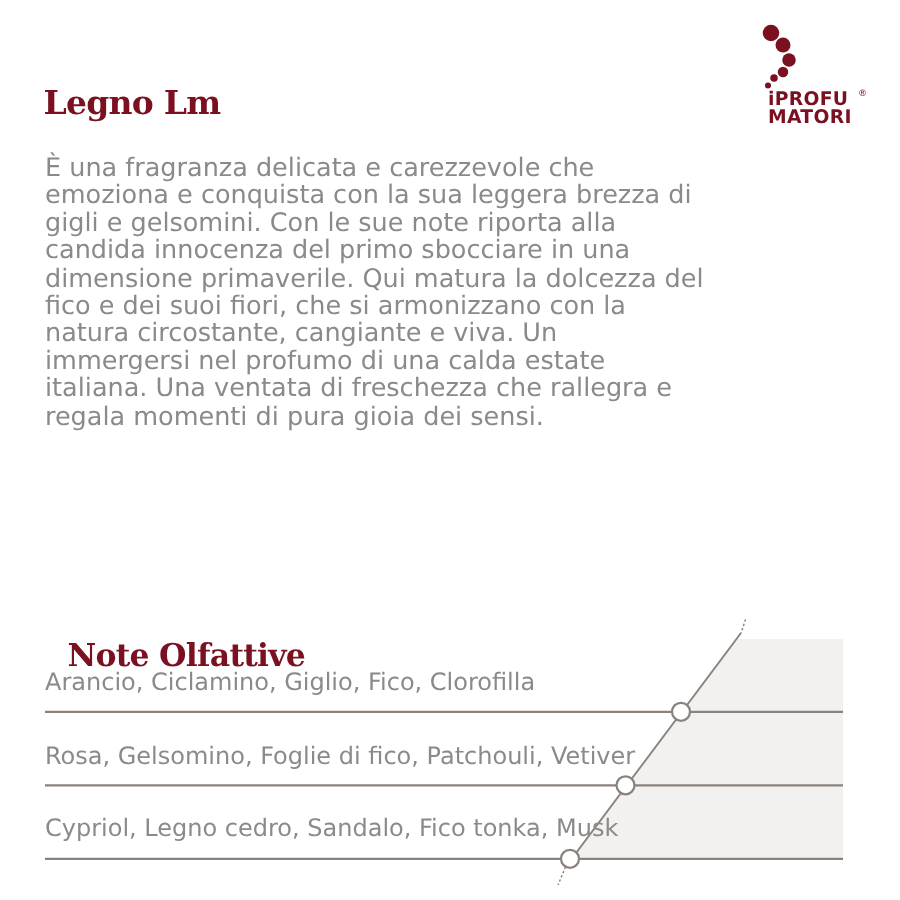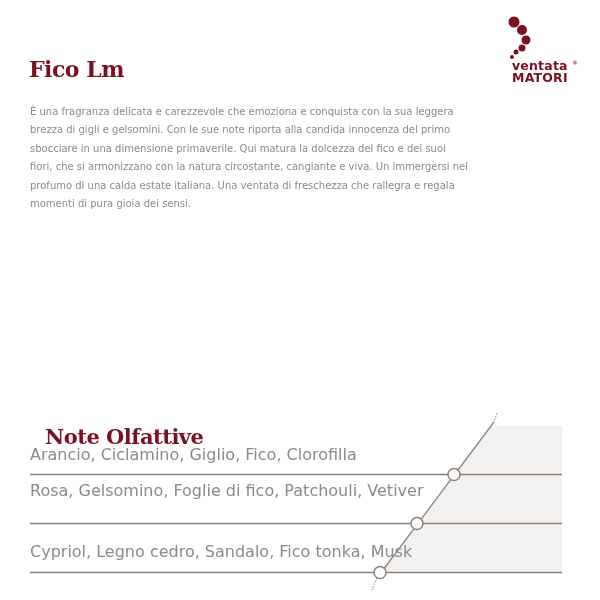--- a/index.html
+++ b/index.html
@@ -1,55 +1,55 @@
 <!DOCTYPE html>
 <html><head>
 <meta charset="utf-8">
 <style>
   html, body { margin:0; padding:0; }
   body { width:600px; height:600px; background:#ffffff; position:relative; overflow:hidden; font-family:"Liberation Sans", sans-serif; }
   .logo { position:absolute; left:505px; top:14px; width:80px; height:70px; }
   .logo-text { position:absolute; left:512px; top:60px; font-family:"DejaVu Sans", sans-serif; font-weight:bold; font-size:12.5px; line-height:12px; color:#7a1020; letter-spacing:0.2px; }
   .logo-text .reg { position:absolute; left:60px; top:-3px; font-size:6px; font-weight:normal; }
   .title { position:absolute; left:29px; top:56px; margin:0; font-family:"DejaVu Serif", serif; font-weight:bold; font-size:22px; color:#7a1020; letter-spacing:-0.5px; }
-  .desc { position:absolute; left:30px; top:103px; width:440px; margin:0; font-family:"DejaVu Sans", sans-serif; font-size:10px; line-height:18.4px; color:#8a8a8a; }
+  .desc { position:absolute; left:30px; top:103px; width:440px; margin:0; font-family:"DejaVu Sans", sans-serif; font-size:17px; line-height:18.4px; color:#8a8a8a; }
   .notes-title { position:absolute; left:29px; top:408px; margin:16px; font-family:"DejaVu Serif", serif; font-weight:bold; font-size:21px; color:#7a1020; letter-spacing:-0.5px; }
   .note { position:absolute; left:30px; font-family:"DejaVu Sans", sans-serif; font-size:16px; color:#8a8a8a; }
   .pyramid { position:absolute; left:0; top:0; }
 </style>
 </head>
 <body>
 
 <svg class="logo" viewBox="0 0 80 70" width="80" height="70">
   <circle cx="9" cy="8" r="5.5" fill="#7a1020"></circle>
   <circle cx="17" cy="16" r="5" fill="#7a1020"></circle>
   <circle cx="21" cy="26" r="4.5" fill="#7a1020"></circle>
   <circle cx="17" cy="34" r="3.5" fill="#7a1020"></circle>
   <circle cx="11" cy="38" r="2.5" fill="#7a1020"></circle>
   <circle cx="7" cy="43" r="2" fill="#7a1020"></circle>
 </svg>
 <div class="logo-text">
-  <div>ventata</div>
+  <div>iPROFU</div>
   <div>MATORI</div>
   <span class="reg">®</span>
 </div>
 
-<h1 class="title">Fico Lm</h1>
+<h1 class="title">Legno Lm</h1>
 <p class="desc">È una fragranza delicata e carezzevole che emoziona e conquista con la sua leggera brezza di gigli e gelsomini. Con le sue note riporta alla candida innocenza del primo sbocciare in una dimensione primaverile. Qui matura la dolcezza del fico e dei suoi fiori, che si armonizzano con la natura circostante, cangiante e viva. Un immergersi nel profumo di una calda estate italiana. Una ventata di freschezza che rallegra e regala momenti di pura gioia dei sensi.</p>
 
 <h2 class="notes-title">Note Olfattive</h2>
 
 <svg class="pyramid" width="600" height="600" viewBox="0 0 600 600">
   <polygon points="492,426 562,426 562,573 380,573" fill="#f2f1ef"></polygon>
   <line x1="30" y1="474.5" x2="562" y2="474.5" stroke="#8c827c" stroke-width="1.5"></line>
   <line x1="30" y1="523.5" x2="562" y2="523.5" stroke="#8c827c" stroke-width="1.5"></line>
   <line x1="30" y1="572.5" x2="562" y2="572.5" stroke="#8c827c" stroke-width="1.5"></line>
   <line x1="494" y1="422" x2="377" y2="578" stroke="#8c827c" stroke-width="1.3"></line>
   <line x1="497" y1="413" x2="494" y2="422" stroke="#8c827c" stroke-width="1" stroke-dasharray="1.5,1.5"></line>
   <line x1="377" y1="578" x2="372" y2="590" stroke="#8c827c" stroke-width="1" stroke-dasharray="1.5,1.5"></line>
   <circle cx="454" cy="474.5" r="6" fill="#ffffff" stroke="#8c827c" stroke-width="1.5"></circle>
   <circle cx="417" cy="523.5" r="6" fill="#ffffff" stroke="#8c827c" stroke-width="1.5"></circle>
   <circle cx="380" cy="572.5" r="6" fill="#ffffff" stroke="#8c827c" stroke-width="1.5"></circle>
 </svg>
 
 <div class="note" style="top:445px">Arancio, Ciclamino, Giglio, Fico, Clorofilla</div>
-<div class="note" style="top:481px">Rosa, Gelsomino, Foglie di fico, Patchouli, Vetiver</div>
+<div class="note" style="top:494px">Rosa, Gelsomino, Foglie di fico, Patchouli, Vetiver</div>
 <div class="note" style="top:542px">Cypriol, Legno cedro, Sandalo, Fico tonka, Musk</div>
 
 </body></html>

